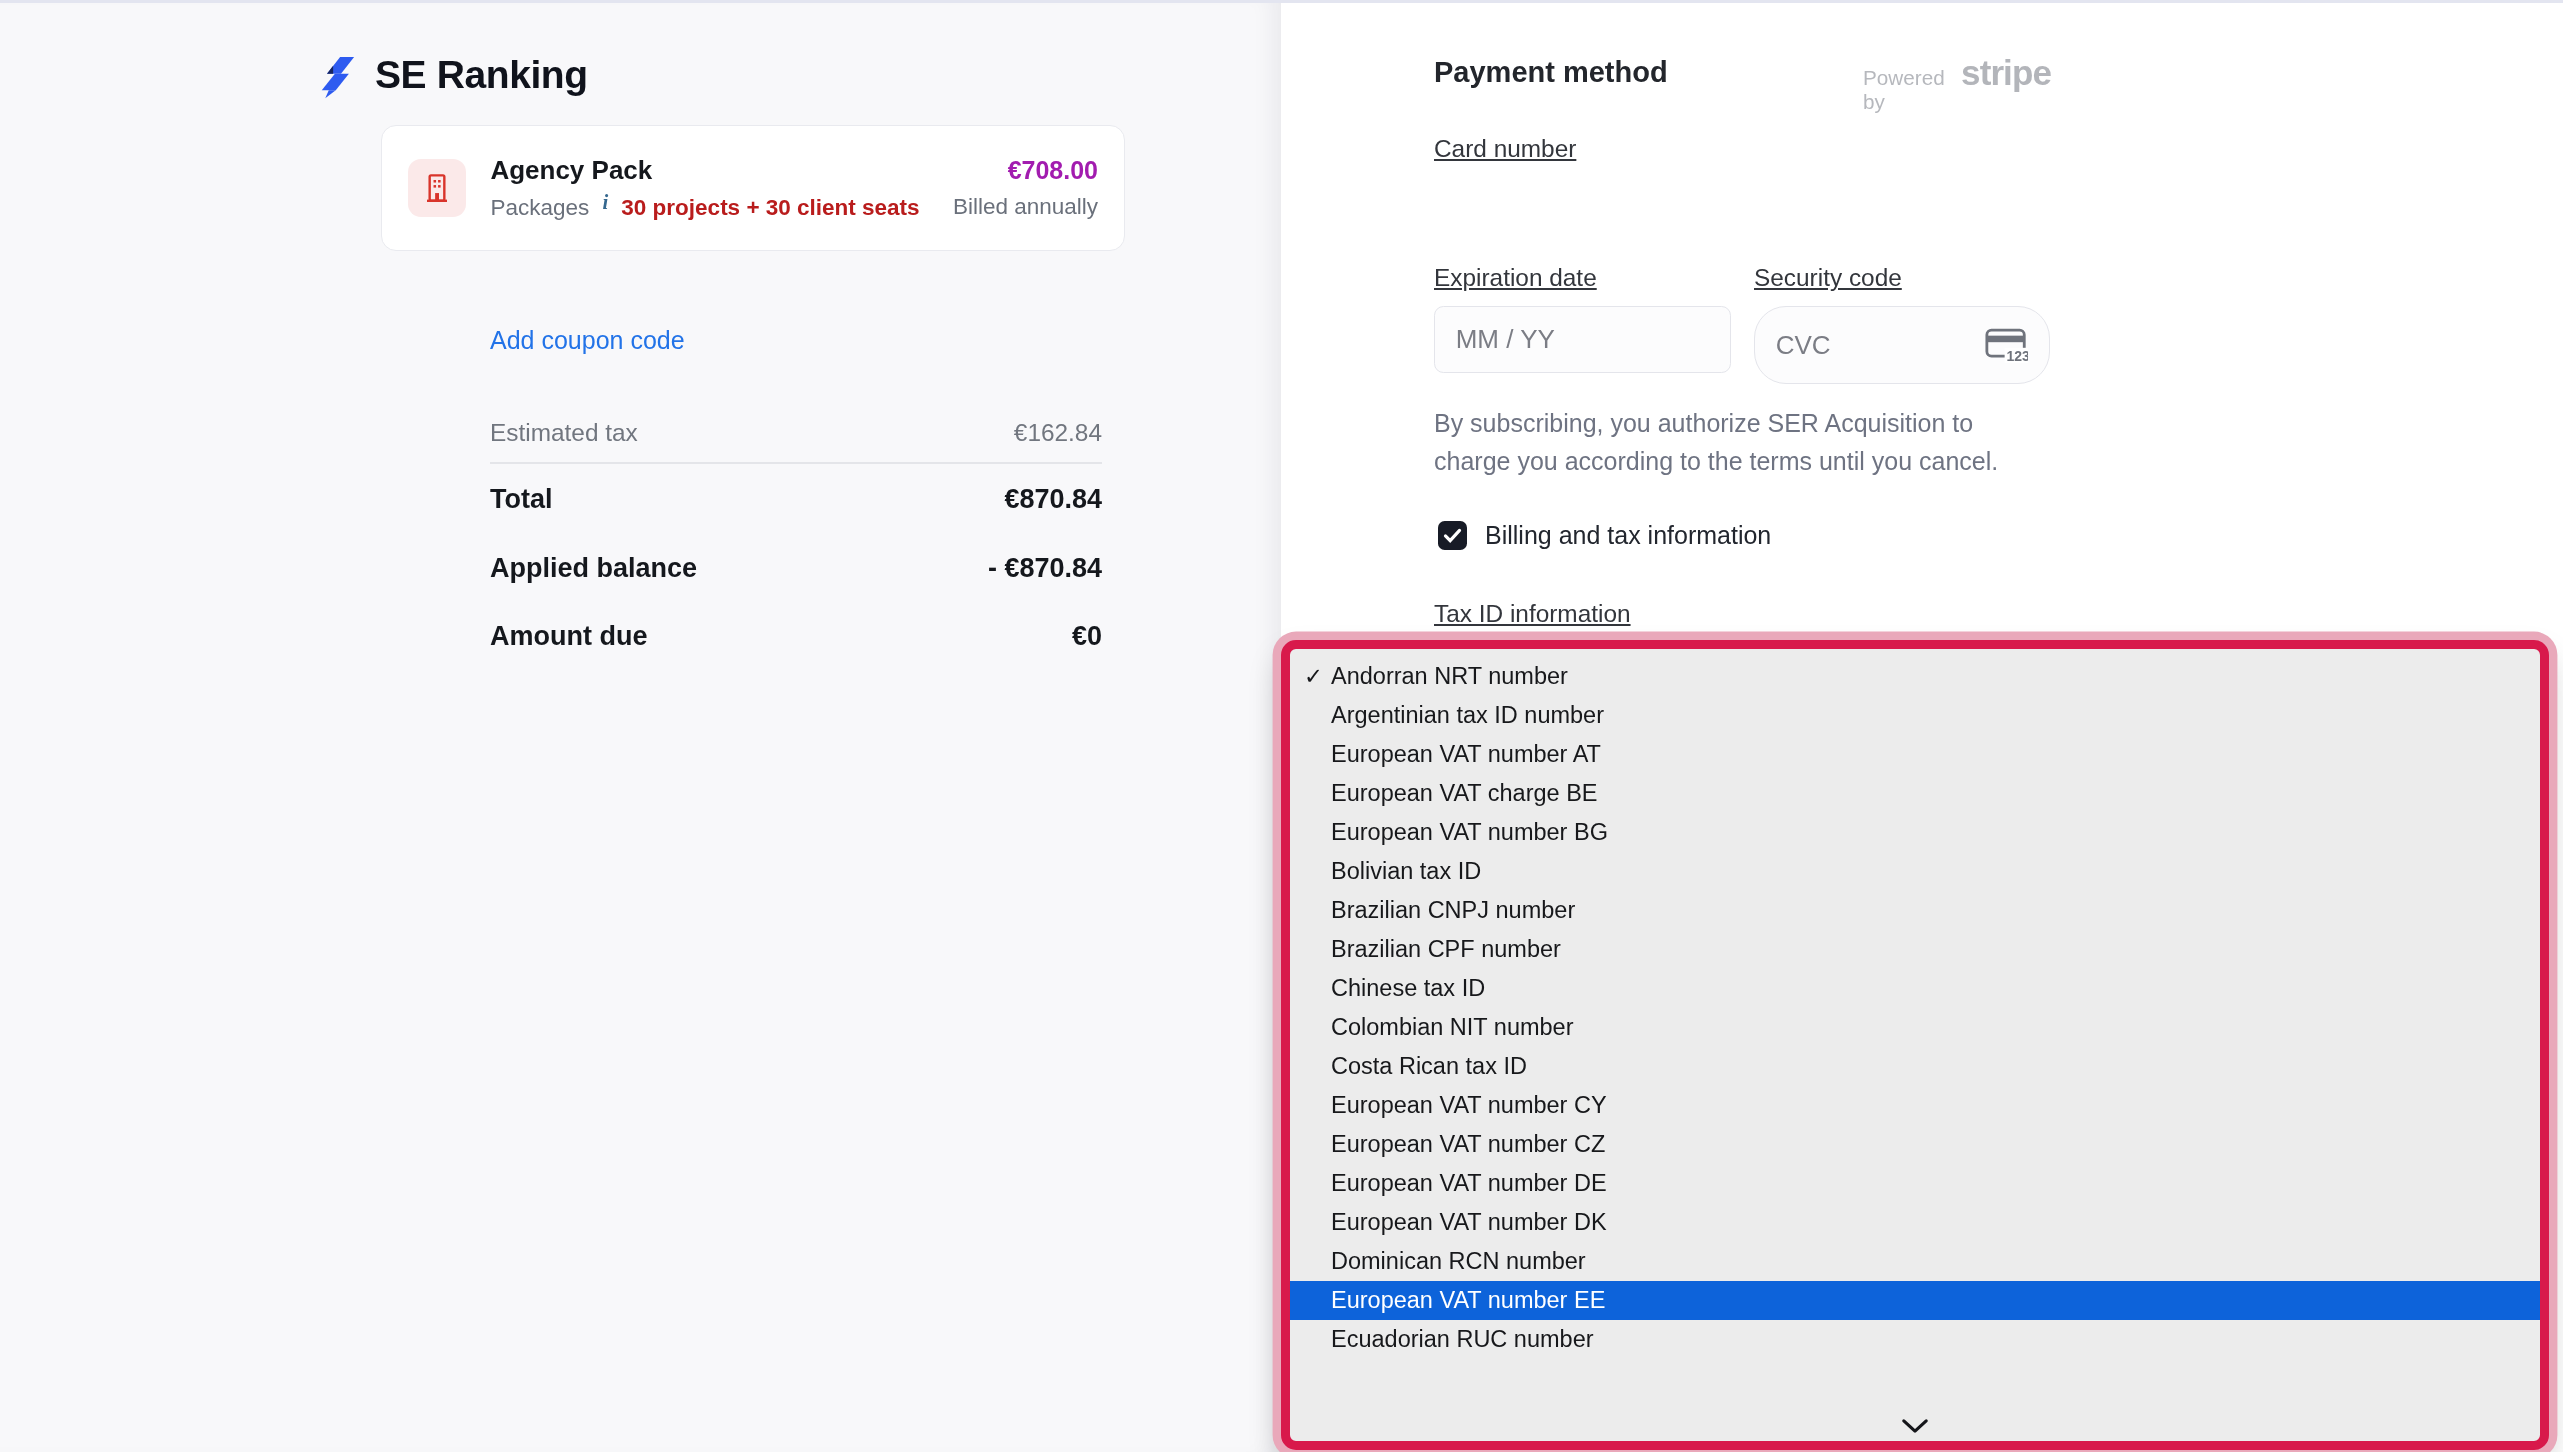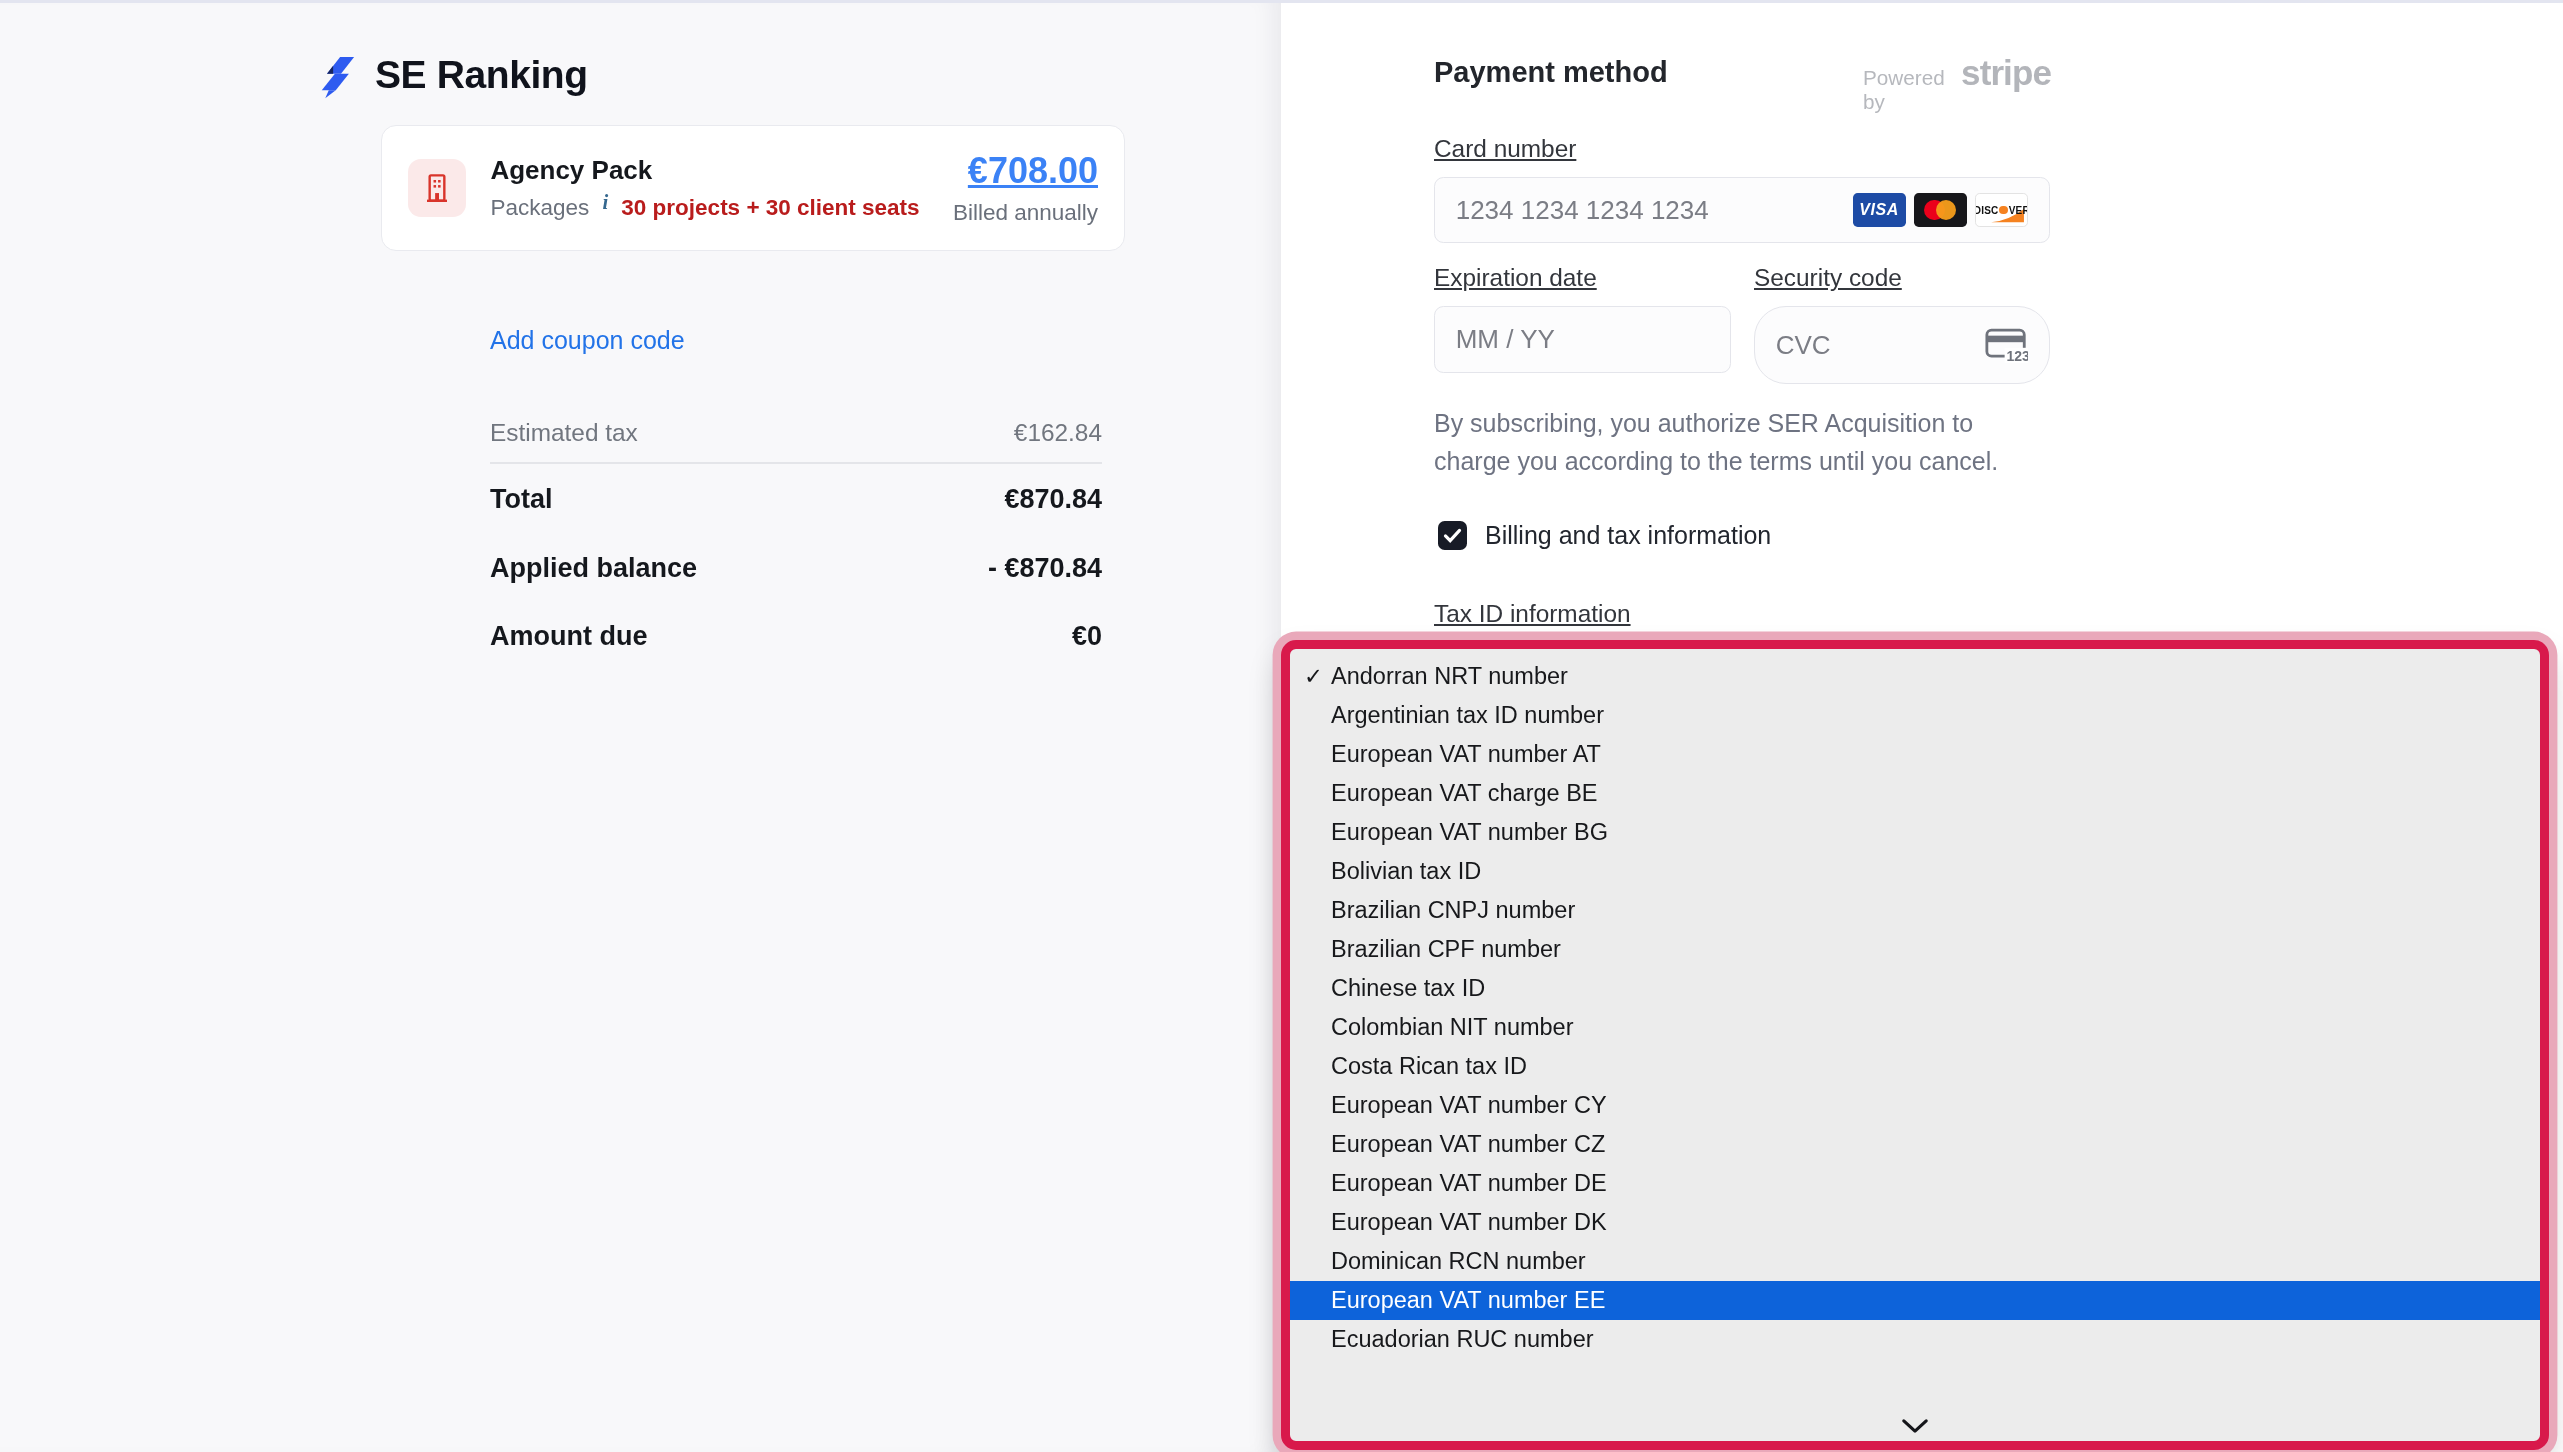--- a/index.html
+++ b/index.html
@@ -42,21 +42,21 @@
   .plan-title { font-size: 26px; font-weight: 700; color: #15181d; }
   .plan-sub { display: flex; align-items: baseline; gap: 9.4px; font-size: 22.5px; }
   .plan-type { color: #6a707b; }
   .info-i {
     font-size: 20.7px; font-style: italic; font-weight: 700; color: #35688f;
     position: relative; top: -5.6px; font-family: "Liberation Serif", serif;
     cursor: default; padding: 0 3.8px;
   }
   .plan-details { font-weight: 700; color: #b91c1c; }
   .plan-right { margin-left: auto; text-align: right; display: flex; flex-direction: column; gap: 8.4px; }
-  .plan-price { font-size: 36px; font-weight: 700; color: #3b82f6; text-decoration: underline; }
+  .plan-price { font-size: 25px; font-weight: 700; color: #a21caf; }
   .plan-billing { font-size: 22.5px; color: #6a707b; }
 
   .coupon-link {
     position: absolute; left: 490px; top: 326px;
     font-size: 25px; color: #2273e8; text-decoration: none; cursor: pointer;
   }
 
   .t-row {
     position: absolute; left: 490px; width: 612px;
     display: flex; justify-content: space-between; align-items: baseline;
@@ -227,40 +227,20 @@
 <div class="right-panel">
 
   <div class="payment-title">Payment method</div>
 
   <div class="powered">
     <span class="powered-by">Powered by</span>
     <span class="stripe-wordmark">stripe</span>
   </div>
 
   <div class="field-label lbl-card">Card number</div>
-  <div class="input-wrap wrap-card">
-    <input type="text" placeholder="1234 1234 1234 1234" style="">
-    <div class="badges">
-      <div class="badge badge-visa">VISA</div>
-      <div class="badge badge-mc">
-        <span class="mc-c mc-red"></span>
-          <span class="mc-c mc-orange"></span>
-      </div>
-      <div class="badge badge-disc">
-        <svg class="disc-swoosh" width="49" height="30" viewBox="0 0 52 32">
-          <path d="M16 30 Q34 29 51 16 L51 30 Z" fill="#f58220"></path>
-        </svg>
-        <span class="disc-text">
-          <span>DISC</span>
-          <span class="disc-dot"></span>
-          <span>VER</span>
-        </span>
-      </div>
-    </div>
-  </div>
 
   <div class="field-label lbl-exp">Expiration date</div>
   <div class="field-label lbl-sec">Security code</div>
 
   <div class="input-wrap wrap-exp">
     <input type="text" placeholder="MM / YY" style="">
   </div>
 
   <div class="input-wrap wrap-cvc">
     <input type="text" placeholder="CVC" style="">

